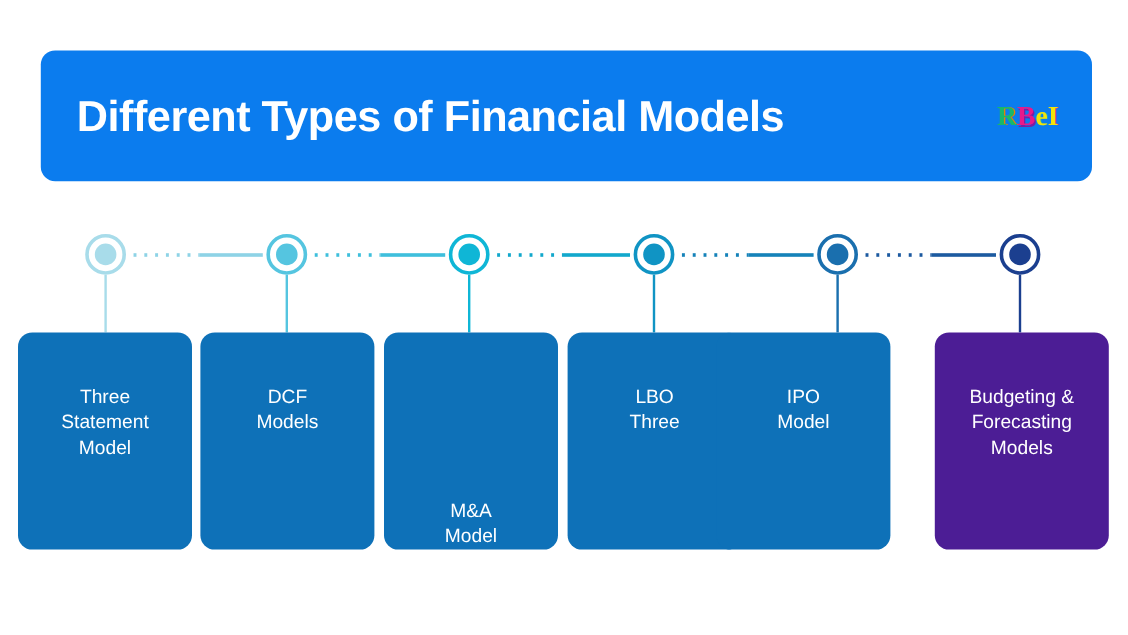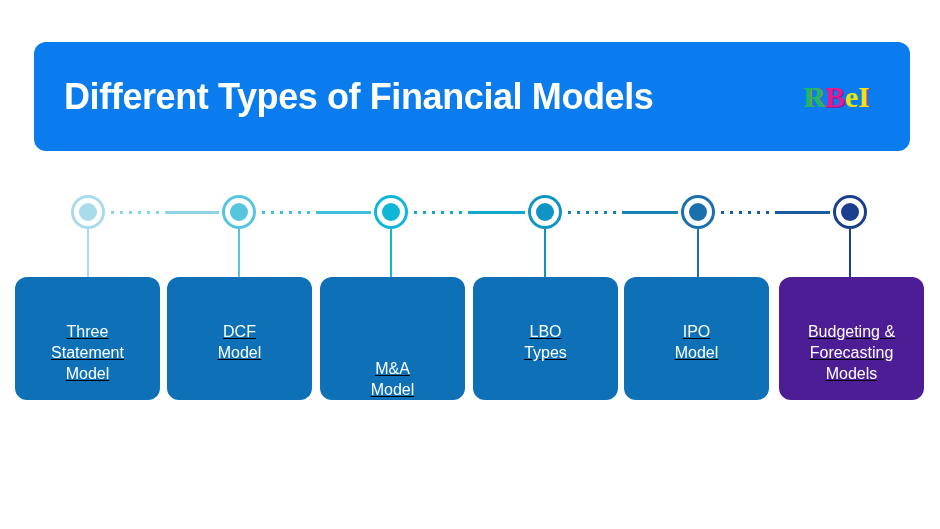--- a/index.html
+++ b/index.html
@@ -37,24 +37,24 @@
     font-size: 36px;
     font-weight: bold;
     letter-spacing: -0.4px;
     white-space: nowrap;
     font-family: "Liberation Sans", sans-serif;
   }
 
   
   #brand-logo {
     position: absolute;
-    right: 40px;
+    right: 28px;
     top: 50%;
     transform: translateY(-50%);
-    font-size: 30px;
+    font-size: 23px;
     font-weight: bold;
     font-family: "Liberation Serif", serif;
     letter-spacing: 0px;
     line-height: 1;
     white-space: nowrap;
   }
   #brand-logo .lg-r { color: #17B86B; text-shadow: 1px 0 0 #F08000; }
   #brand-logo .lg-b { color: #E8198B; text-shadow: 1px 1px 0 #7A1FA2; }
   #brand-logo .lg-e { color: #F2E40A; text-shadow: 1px 0 0 #17A6C4; }
   #brand-logo .lg-i { color: #F2E40A; text-shadow: 1px 0 0 #E8198B; }
@@ -119,28 +119,27 @@
     position: absolute;
     left: 0;
     top: 277px;
     width: 940px;
     height: 165px;
   }
   .card {
     position: absolute;
     top: 0;
     width: 145px;
-    height: 123px;
+    height: 181px;
     background: #0E71B8;
     border-radius: 12px;
     box-sizing: border-box;
     display: flex;
     align-items: flex-start;
     justify-content: center;
-    text-decoration: underline;
   }
   .card-label {
     margin-top: 44px;
     color: #ffffff;
     font-size: 16px;
     line-height: 1.32;
     text-align: center;
     font-weight: normal;
     padding: 0 6px;
     font-family: "Liberation Sans", sans-serif;
@@ -207,31 +206,31 @@
   </div>
 
 <div id="cards">
     <div class="card" style="left: 15px; background: rgb(14, 113, 184);">
       <div class="card-label" style="color: rgb(255, 255, 255);">Three
 Statement
 Model</div>
     </div>
     <div class="card" style="left: 167px; background: rgb(14, 113, 184);">
       <div class="card-label" style="color: rgb(255, 255, 255);">DCF
-Model</div>
+Models</div>
     </div>
     <div class="card" style="left: 320px; background: rgb(14, 113, 184); align-items: flex-end;">
       <div class="card-label" style="color: rgb(255, 255, 255);">M&amp;A
 Model</div>
     </div>
     <div class="card" style="left: 473px; background: rgb(14, 113, 184);">
       <div class="card-label" style="color: rgb(255, 255, 255);">LBO
-Types</div>
-    </div>
-    <div class="card" style="left: 624px; background: rgb(14, 113, 184);">
+Three</div>
+    </div>
+    <div class="card" style="left: 597px; background: rgb(14, 113, 184);">
       <div class="card-label" style="color: rgb(255, 255, 255);">IPO
 Model</div>
     </div>
     <div class="card" style="left: 779px; background: #4c1d95;">
       <div class="card-label" style="color: rgb(255, 255, 255);">Budgeting &amp;
 Forecasting
 Models</div>
     </div>
   </div>
 

